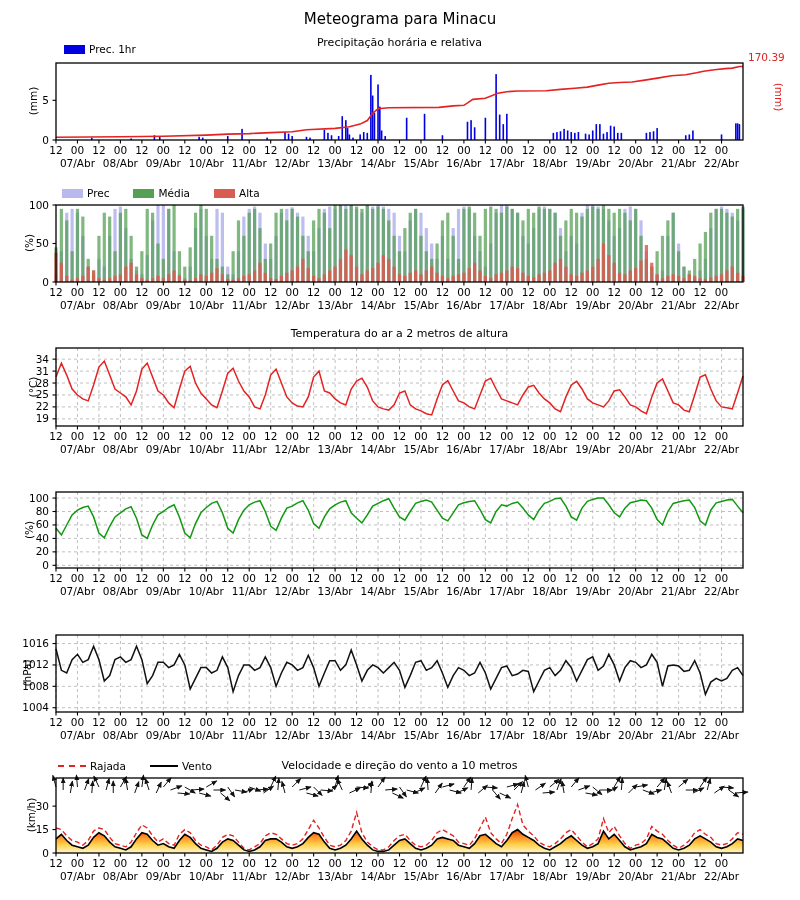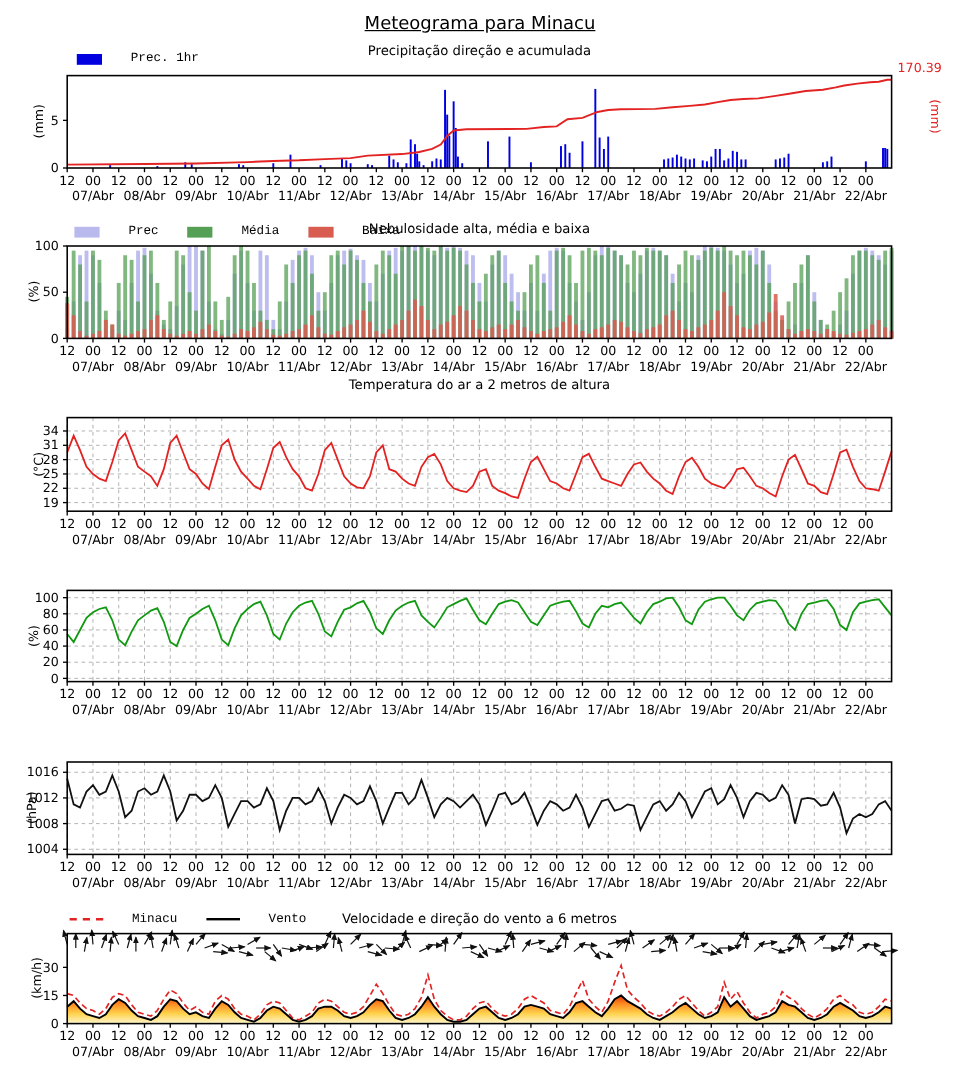--- a/index.html
+++ b/index.html
@@ -1,24 +1,24 @@
 <!DOCTYPE html>
 <html><head>
 <meta charset="utf-8">
 <style>
   html,body{margin:0;padding:0;background:#fff;}
   .fig{position:relative;width:800px;height:900px;background:#fff;
        font-family:"DejaVu Sans","Liberation Sans",sans-serif;color:#000;overflow:hidden;}
   .abs{position:absolute;}
-  .main-title{left:0;top:10px;width:800px;text-align:center;font-size:15px;text-decoration:underline;}
+  .main-title{left:0;top:10px;width:800px;text-align:center;font-size:15px;}
   .sub-title{left:56px;width:687px;text-align:center;font-size:11px;}
-  .t1{top:36px}.t2{top:184px}.t3{top:314px}.t4{top:471px}.t5{top:614px}.t6{top:759px}
+  .t1{top:36px}.t2{top:184px}.t3{top:327px}.t4{top:471px}.t5{top:614px}.t6{top:759px}
   .legend{display:flex;align-items:center;font-size:10.5px;gap:6px;}
   .leg1{left:64px;top:43px}.leg2{left:62px;top:187px}.leg6{left:58px;top:760px}
-  .legend .item{display:flex;align-items:center;gap:24px;margin-right:18px;font-family:Liberation Mono, monospace;}
+  .legend .item{display:flex;align-items:center;gap:4px;margin-right:18px;}
   .swatch{display:inline-block;width:21px;height:9px;background:#888;}
   .line-sample{display:inline-block;width:28px;height:0;border-top:2px solid #000;}
   .line-sample.dashed{border-top-style:dashed;}
   .ylab{font-size:10.5px;white-space:nowrap;transform:translate(-50%,-50%) rotate(-90deg);}
   .yl1{left:33px;top:101px}.yl2{left:29px;top:243px}.yl3{left:33px;top:387px}
   .yl4{left:29px;top:530px}.yl5{left:27px;top:673px}.yl6{left:31px;top:815px}
   .red{color:#e32222;}
   .accum-total{left:748px;top:51px;font-size:10.5px;}
   .ylab-right{left:779px;top:97px;font-size:10.5px;transform:translate(-50%,-50%) rotate(90deg);}
   svg{position:absolute;left:0;top:0;}
@@ -1246,51 +1246,50 @@
       <line x1="52.5" y1="853" x2="56" y2="853" stroke="#000" stroke-width="1.1"></line>
       <text x="49" y="856.5" text-anchor="end" font-size="10.5" fill="#000" font-family="DejaVu Sans, Liberation Sans, sans-serif">0</text>
       <line x1="52.5" y1="829.5625" x2="56" y2="829.5625" stroke="#000" stroke-width="1.1"></line>
       <text x="49" y="833.0625" text-anchor="end" font-size="10.5" fill="#000" font-family="DejaVu Sans, Liberation Sans, sans-serif">15</text>
       <line x1="52.5" y1="806.125" x2="56" y2="806.125" stroke="#000" stroke-width="1.1"></line>
       <text x="49" y="809.625" text-anchor="end" font-size="10.5" fill="#000" font-family="DejaVu Sans, Liberation Sans, sans-serif">30</text>
     </svg>
 
   <div class="abs main-title">Meteograma para Minacu</div>
 
-  <div class="abs sub-title t1">Precipitação direção e acumulada</div>
-  <div class="abs sub-title t2">Nebulosidade alta, média e baixa</div>
+  <div class="abs sub-title t1">Precipitação horária e relativa</div>
   <div class="abs sub-title t3">Temperatura do ar a 2 metros de altura</div>
-  <div class="abs sub-title t6">Velocidade e direção do vento a 6 metros</div>
+  <div class="abs sub-title t6">Velocidade e direção do vento a 10 metros</div>
 
   <div class="abs legend leg1">
     <span class="item">
       <span class="swatch" style="background: rgb(0, 0, 224);"></span>
       <span>Prec. 1hr</span>
     </span>
   </div>
 
   <div class="abs legend leg2">
     <span class="item">
       <span class="swatch" style="background: rgb(185, 185, 238);"></span>
       <span>Prec</span>
     </span>
     <span class="item">
       <span class="swatch" style="background: rgb(85, 160, 85);"></span>
       <span>Média</span>
     </span>
     <span class="item">
       <span class="swatch" style="background: rgb(216, 92, 80);"></span>
-      <span>Baixa</span>
+      <span>Alta</span>
     </span>
   </div>
 
   <div class="abs legend leg6">
     <span class="item">
       <span class="line-sample dashed" style="border-top-color: rgb(227, 34, 34);"></span>
-      <span>Minacu</span>
+      <span>Rajada</span>
     </span>
     <span class="item">
       <span class="line-sample" style="border-top-color: rgb(0, 0, 0);"></span>
       <span>Vento</span>
     </span>
   </div>
 
   <div class="abs ylab yl1">(mm)</div>
   <div class="abs ylab yl2">(%)</div>
   <div class="abs ylab yl3">(°C)</div>

